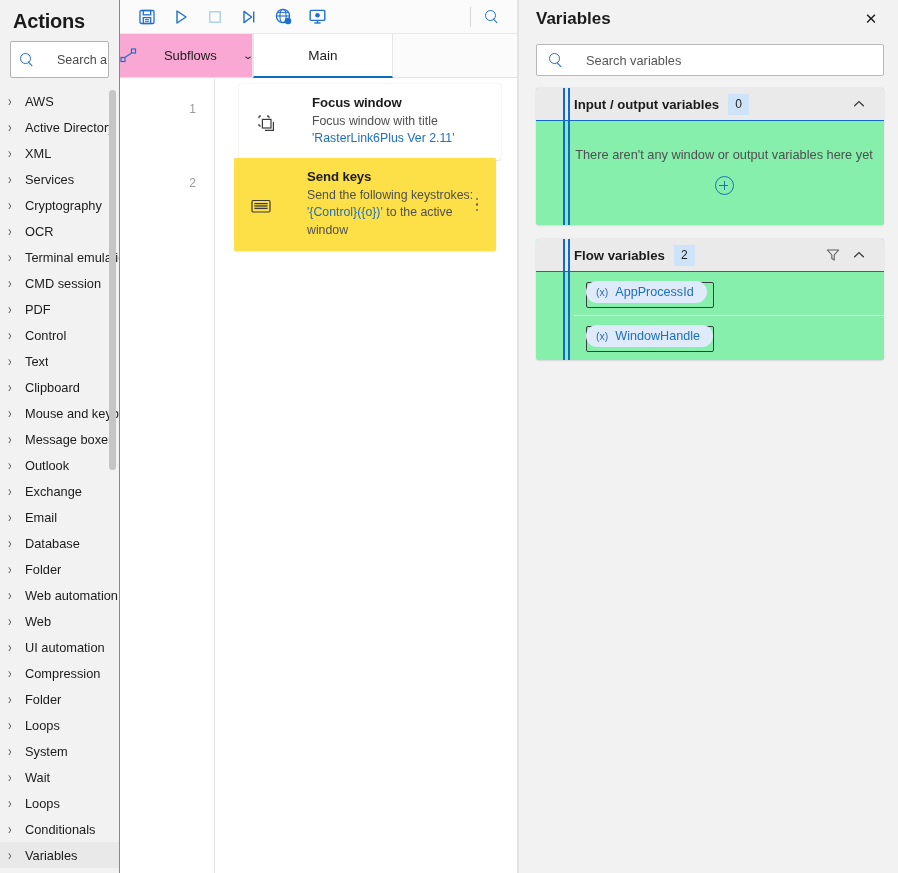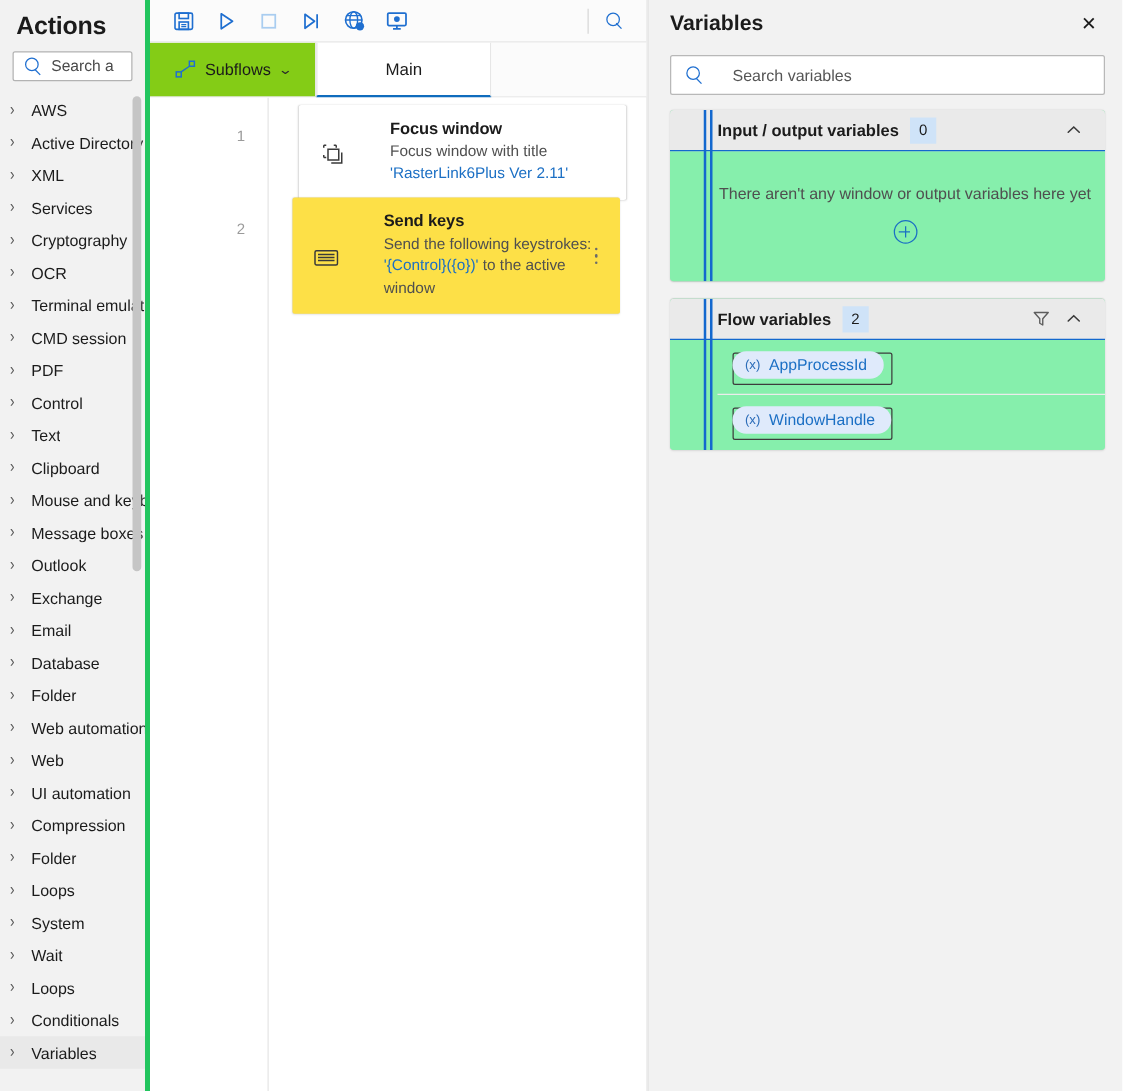--- a/index.html
+++ b/index.html
@@ -20,42 +20,43 @@
 
   
   .sidebar {
     width: 120px;
     min-width: 120px;
     height: 873px;
     background: #f2f2f2;
     position: relative;
     display: flex;
     flex-direction: column;
-    border-right: 4px solid #22c55e;
+    border-right: 1px solid #22c55e;
   }
   .sidebar-title {
     font-size: 20px;
     font-weight: 600;
     color: #1b1b1b;
     padding: 10px 0 6px 13px;
     letter-spacing: -0.2px;
   }
   .search-wrap {
     padding: 2px 10px 10px 10px;
   }
   .search-box {
-    height: 24px;
+    height: 37px;
     background: #ffffff;
     border: 1px solid #b3b3b3;
     border-radius: 2px;
     display: flex;
     align-items: center;
     padding-left: 9px;
     overflow: hidden;
     white-space: nowrap;
+    gap: 16px;
   }
   .search-box .ph {
     font-size: 12.5px;
     color: #4a4a4a;
     margin-left: 7px;
   }
   .mag {
     display: inline-block;
     width: 14px; height: 14px;
     position: relative;
@@ -152,25 +153,25 @@
 
   .tabs {
     height: 44px;
     display: flex;
     align-items: stretch;
     background: #fbfbfb;
     border-bottom: 1px solid #e2e2e2;
   }
   .subflows-tab {
     width: 133px;
-    display: flex; align-items: center; justify-content: center;
+    display: flex; align-items: center; justify-content: space-between;
     gap: 7px;
     font-size: 13px;
     color: #1b1b1b;
-    background: #84cc16;
+    background: #f9a8d4;
     border-right: 1px solid #e6e6e6;
   }
   .main-tab {
     width: 140px;
     display: flex; align-items: center; justify-content: center;
     font-size: 13.5px;
     color: #1b1b1b;
     background: #ffffff;
     border-bottom: 2.5px solid #0f6cbd;
     border-left: 1px solid #e6e6e6;

